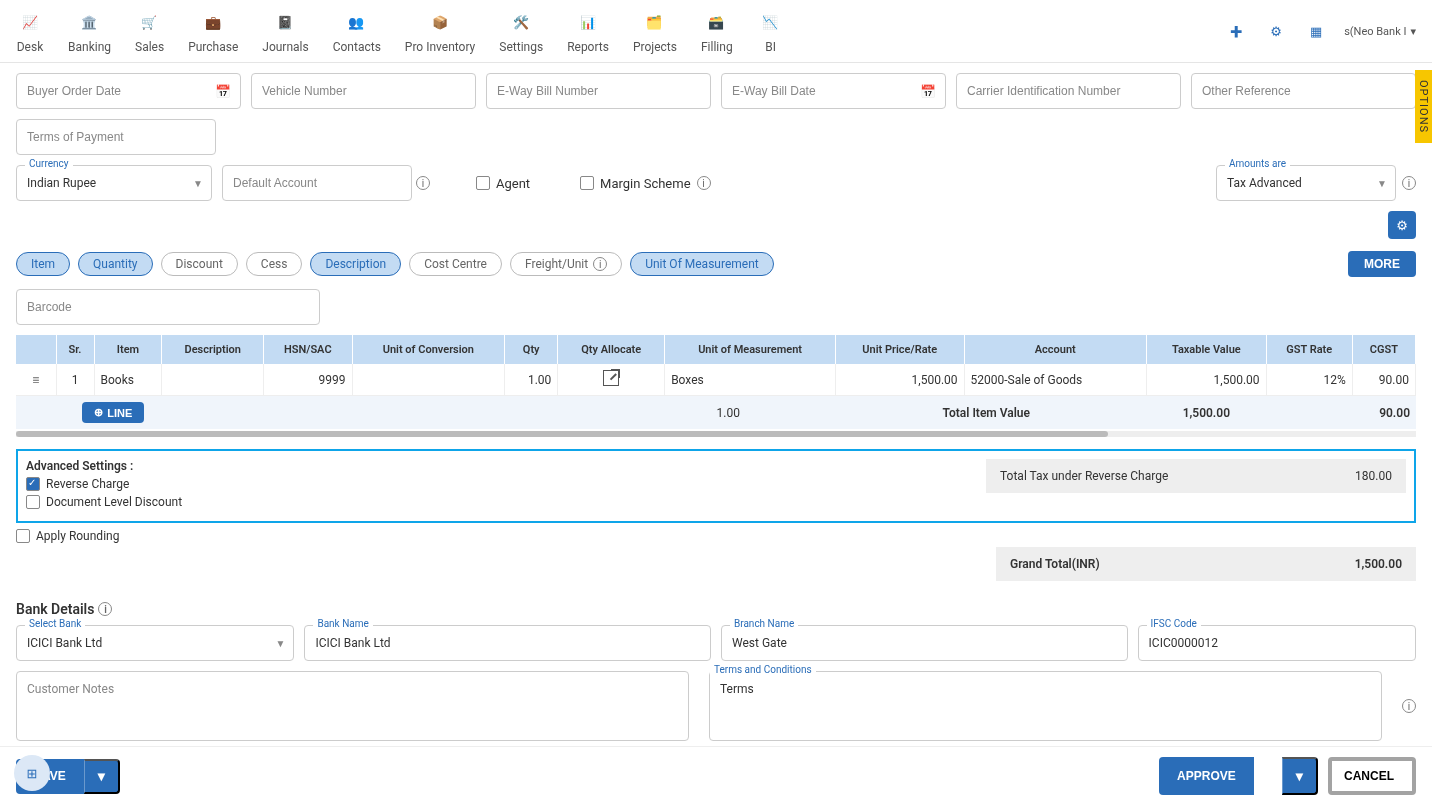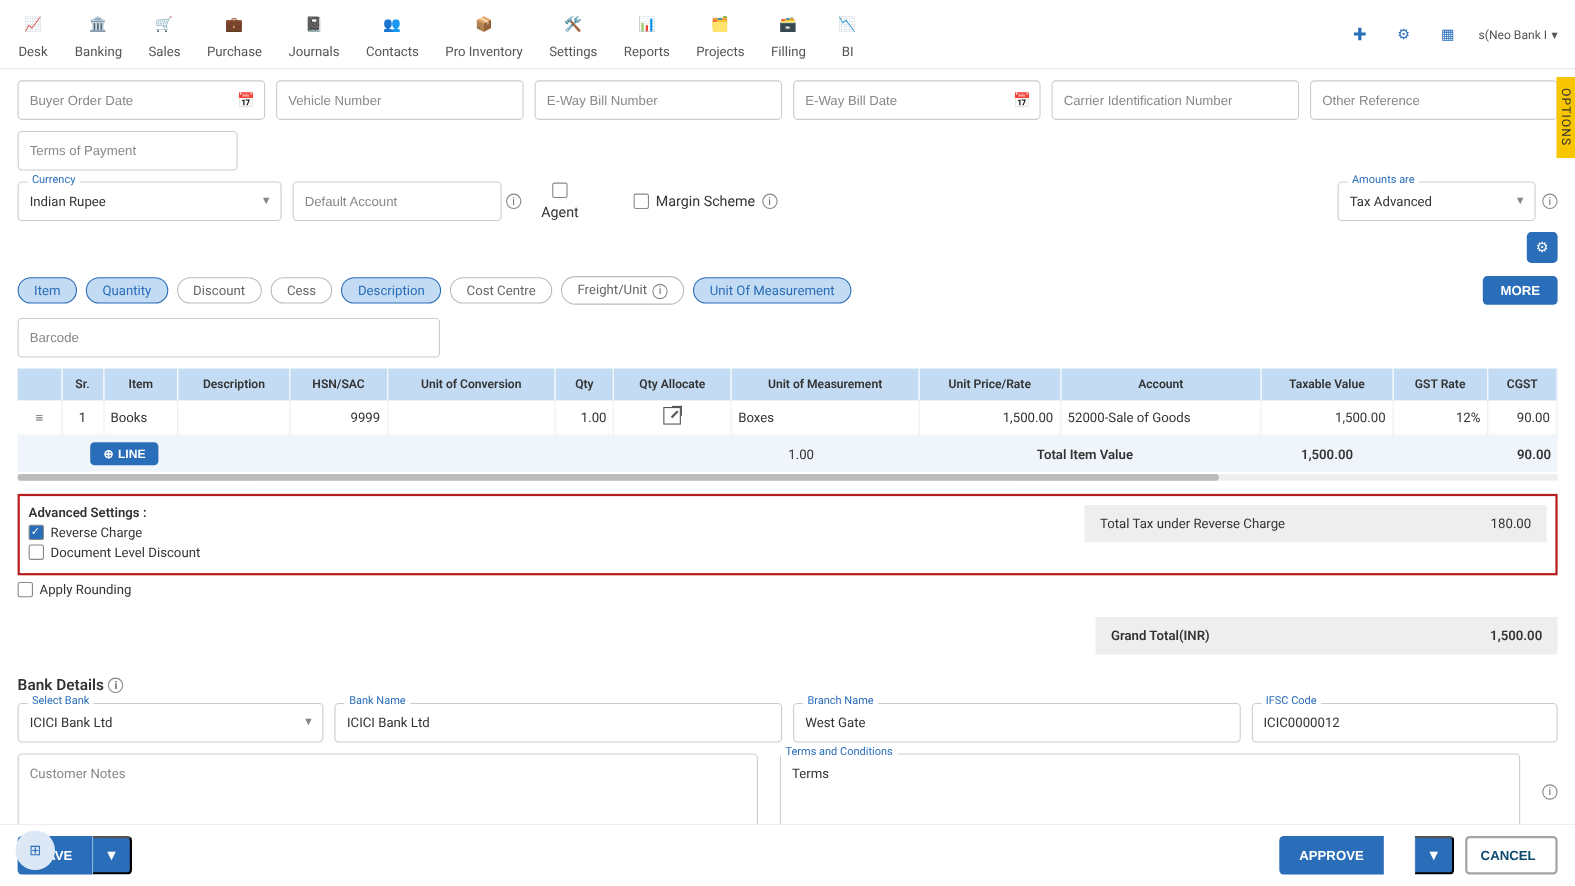--- a/index.html
+++ b/index.html
@@ -33,34 +33,34 @@
 .chip.grey { border-color:#bbb; color:#666; }
 .more-btn { margin-left:auto; background:#2a6db8; color:#fff; border:none; border-radius:4px; padding:6px 16px; font-size:12px; font-weight:600; cursor:pointer; }
 .table { width:100%; border-collapse:collapse; margin-top:6px; }
 .table th { background:#c3dbf3; color:#333; font-size:11px; font-weight:600; padding:8px 6px; text-align:center; border-right:1px solid #fff; }
 .table td { padding:6px; font-size:12px; border-right:1px solid #eee; border-bottom:1px solid #eee; text-align:center; }
 .table td.left { text-align:left; }
 .table td.right { text-align:right; }
 .drag-icon { color:#666; cursor:grab; }
 .table-footer { display:flex; align-items:center; background:#f0f5fb; padding:6px; font-size:12px; }
 .line-btn { background:#2a6db8; color:#fff; border:none; border-radius:4px; padding:4px 12px; font-size:11px; font-weight:600; cursor:pointer; display:flex; align-items:center; gap:4px; margin-left:60px; }
-.adv-wrap { border:2px solid #b91c1c; padding:8px; margin-top:12px; display:flex; justify-content:space-between; align-items:flex-start; }
+.adv-wrap { border:2px solid #0ea5e9; padding:8px; margin-top:12px; display:flex; justify-content:space-between; align-items:flex-start; }
 .adv-title { font-size:12px; font-weight:600; margin-bottom:4px; }
 .adv-item { display:flex; align-items:center; gap:6px; font-size:12px; margin-bottom:4px; }
 .total-box { background:#eee; padding:10px 14px; min-width:420px; display:flex; justify-content:space-between; font-size:12px;gap:23px; }
-.grand-box { background:#eee; padding:10px 14px; min-width:420px; display:flex; justify-content:space-between; font-size:12px; margin-left:auto; margin-top:14px; }
+.grand-box { background:#eee; padding:10px 14px; min-width:420px; display:flex; justify-content:space-between; font-size:12px; margin-left:auto; }
 .section-title { font-size:14px; font-weight:600; margin:20px 0 8px; display:flex; align-items:center; gap:4px; }
 .textarea { border:1px solid #ccc; border-radius:4px; padding:10px; font-size:12px; color:#888; min-height:70px; flex:1; position:relative; }
 .textarea.float .float-label { position:absolute; top:-8px; left:0; background:#fff; padding:0 4px; font-size:10px; color:#2a6db8; }
 .footer { position:fixed; bottom:0; left:0; right:0; background:#fff; padding:10px 16px; display:flex; justify-content:space-between; align-items:center; border-top:1px solid #eee; }
 .btn { border:none; border-radius:4px; padding:8px 18px; font-size:12px; font-weight:600; cursor:pointer; }
 .btn-save { background:#2a6db8; color:#fff; }
 .btn-split-arrow { background:#2a6db8; color:#fff; border-left:1px solid rgba(255,255,255,0.3); padding:8px 10px; border-radius:0 4px 4px 0; cursor:pointer; }
 .btn-approve { background:#2a6db8; color:#fff; border-radius:4px 0 0 4px; }
-.btn-cancel { background:#fff; color:#0c4a6e; border:2px solid #a3a3a3;padding-left:12px; }
+.btn-cancel { background:#fff; color:#000000; border:4px solid #a3a3a3;padding-left:12px; }
 .fab { position:fixed; bottom:14px; left:14px; width:36px; height:36px; background:#dce8f6; border-radius:50%; display:flex; align-items:center; justify-content:center; color:#2a6db8; z-index:100; cursor:pointer; }
 .launch-icon { width:16px;height:16px;border:1.5px solid #555;position:relative;display:inline-block; }
 .launch-icon::after{content:'';position:absolute;top:-2px;right:-2px;width:8px;height:8px;border-top:1.5px solid #555;border-right:1.5px solid #555;}
 .launch-icon::before{content:'';position:absolute;top:2px;right:2px;width:8px;height:1.5px;background:#555;transform:rotate(-45deg);transform-origin:right;}
 ::placeholder { color: #888; opacity: 1; }
 .scroll-track{height:6px;background:#eee;margin-top:2px;position:relative;}
 .scroll-thumb{position:absolute;left:0;top:0;height:6px;width:78%;background:#bbb;border-radius:3px;}
 </style>
 </head>
 <body>
@@ -154,32 +154,32 @@
     </div>
   </div>
 
   <div class="row">
     <div class="field" style="width:200px;">
       <input type="text" placeholder="Terms of Payment" style="">
     </div>
   </div>
 
   <div class="row" style="align-items:center;">
-    <div class="field float" style="width:240px;">
+    <div class="field float" style="width:196px;">
       <span class="float-label">Currency</span>
       <span class="value">Indian Rupee</span>
       <span class="chev">▼</span>
     </div>
     <div style="display:flex;align-items:center;gap:4px;">
       <div class="field" style="width:190px;">
         <input type="text" placeholder="Default Account" style="">
       </div>
       <span class="info-icon">i</span>
     </div>
-    <div class="cb-wrap" style="margin-left:8px;flex-direction:column;">
+    <div class="cb-wrap" style="margin-left:36px;">
       <span class="cb"></span>
       <span>Agent</span>
     </div>
     <div class="cb-wrap" style="margin-left:40px;">
       <span class="cb"></span>
       <span>Margin Scheme</span>
       <span class="info-icon">i</span>
     </div>
     <div style="margin-left:auto;display:flex;align-items:center;gap:6px;">
       <div class="field float" style="width:180px;">
@@ -200,21 +200,21 @@
     <span class="chip grey">Discount</span>
     <span class="chip grey">Cess</span>
     <span class="chip selected">Description</span>
     <span class="chip grey">Cost Centre</span>
     <span class="chip grey"><span>Freight/Unit</span> <span class="info-icon" style="margin-left:2px;">i</span></span>
     <span class="chip selected">Unit Of Measurement</span>
     <button class="more-btn">MORE</button>
   </div>
 
   <div class="row">
-    <div class="field" style="width:384px;">
+    <div class="field" style="width:304px;">
       <input type="text" placeholder="Barcode" style="">
     </div>
   </div>
 
   <table class="table">
     <thead>
       <tr>
         <th style="width:40px;"></th>
         <th>Sr.</th>
         <th>Item</th>

